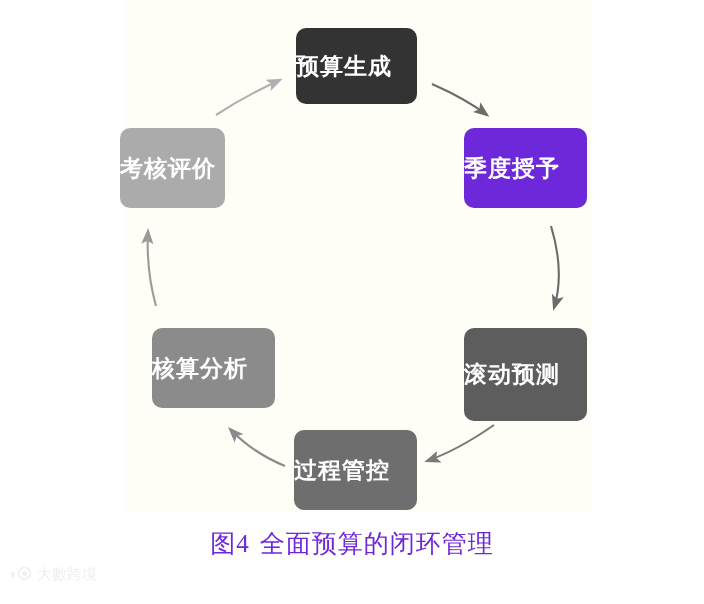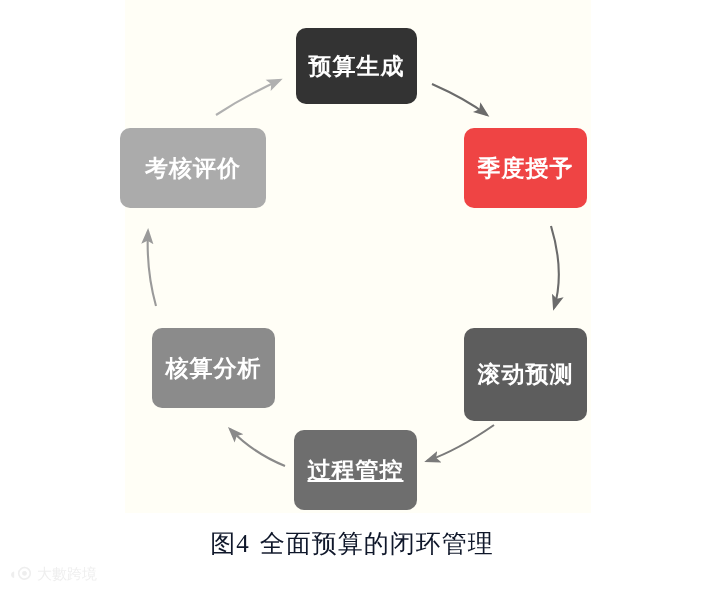--- a/index.html
+++ b/index.html
@@ -34,45 +34,44 @@
     height: 604px;
     pointer-events: none;
   }
 
   
   .node {
     position: absolute;
     border-radius: 10px;
     display: flex;
     align-items: center;
-    justify-content: center;
     color: #ffffff;
     font-size: 23px;
     font-weight: bold;
     letter-spacing: 1px;
     box-sizing: border-box;
     text-align: center;
   }
 
   .node-budget     { left: 296px; top: 28px;  width: 121px; height: 76px; background: #333333; }
-  .node-quarterly  { left: 464px; top: 128px; width: 123px; height: 80px; background: #ef4444; }
+  .node-quarterly  { left: 464px; top: 128px; width: 123px; height: 80px; background: #6d28d9; }
   .node-rolling    { left: 464px; top: 328px; width: 123px; height: 93px; background: #5d5d5d; }
-  .node-process    { left: 294px; top: 430px; width: 123px; height: 80px; background: #6e6e6e; text-decoration: underline; }
+  .node-process    { left: 294px; top: 430px; width: 123px; height: 80px; background: #6e6e6e; }
   .node-accounting { left: 120px; top: 328px; width: 123px; height: 80px; background: #8b8b8b; margin-left: 32px; }
-  .node-appraisal  { left: 120px; top: 128px; width: 146px; height: 80px; background: #ababab; }
+  .node-appraisal  { left: 120px; top: 128px; width: 105px; height: 80px; background: #ababab; }
 
   
   .caption {
     position: absolute;
     left: 0;
     top: 527px;
     width: 704px;
     text-align: center;
     font-size: 25px;
-    color: #0f172a;
+    color: #6d28d9;
     letter-spacing: 1px;
     font-family: "Liberation Serif", "DejaVu Serif", serif;
   }
   .caption .cap-num { margin-right: 10px; }
 
   
   .watermark {
     position: absolute;
     left: 8px;
     top: 566px;

